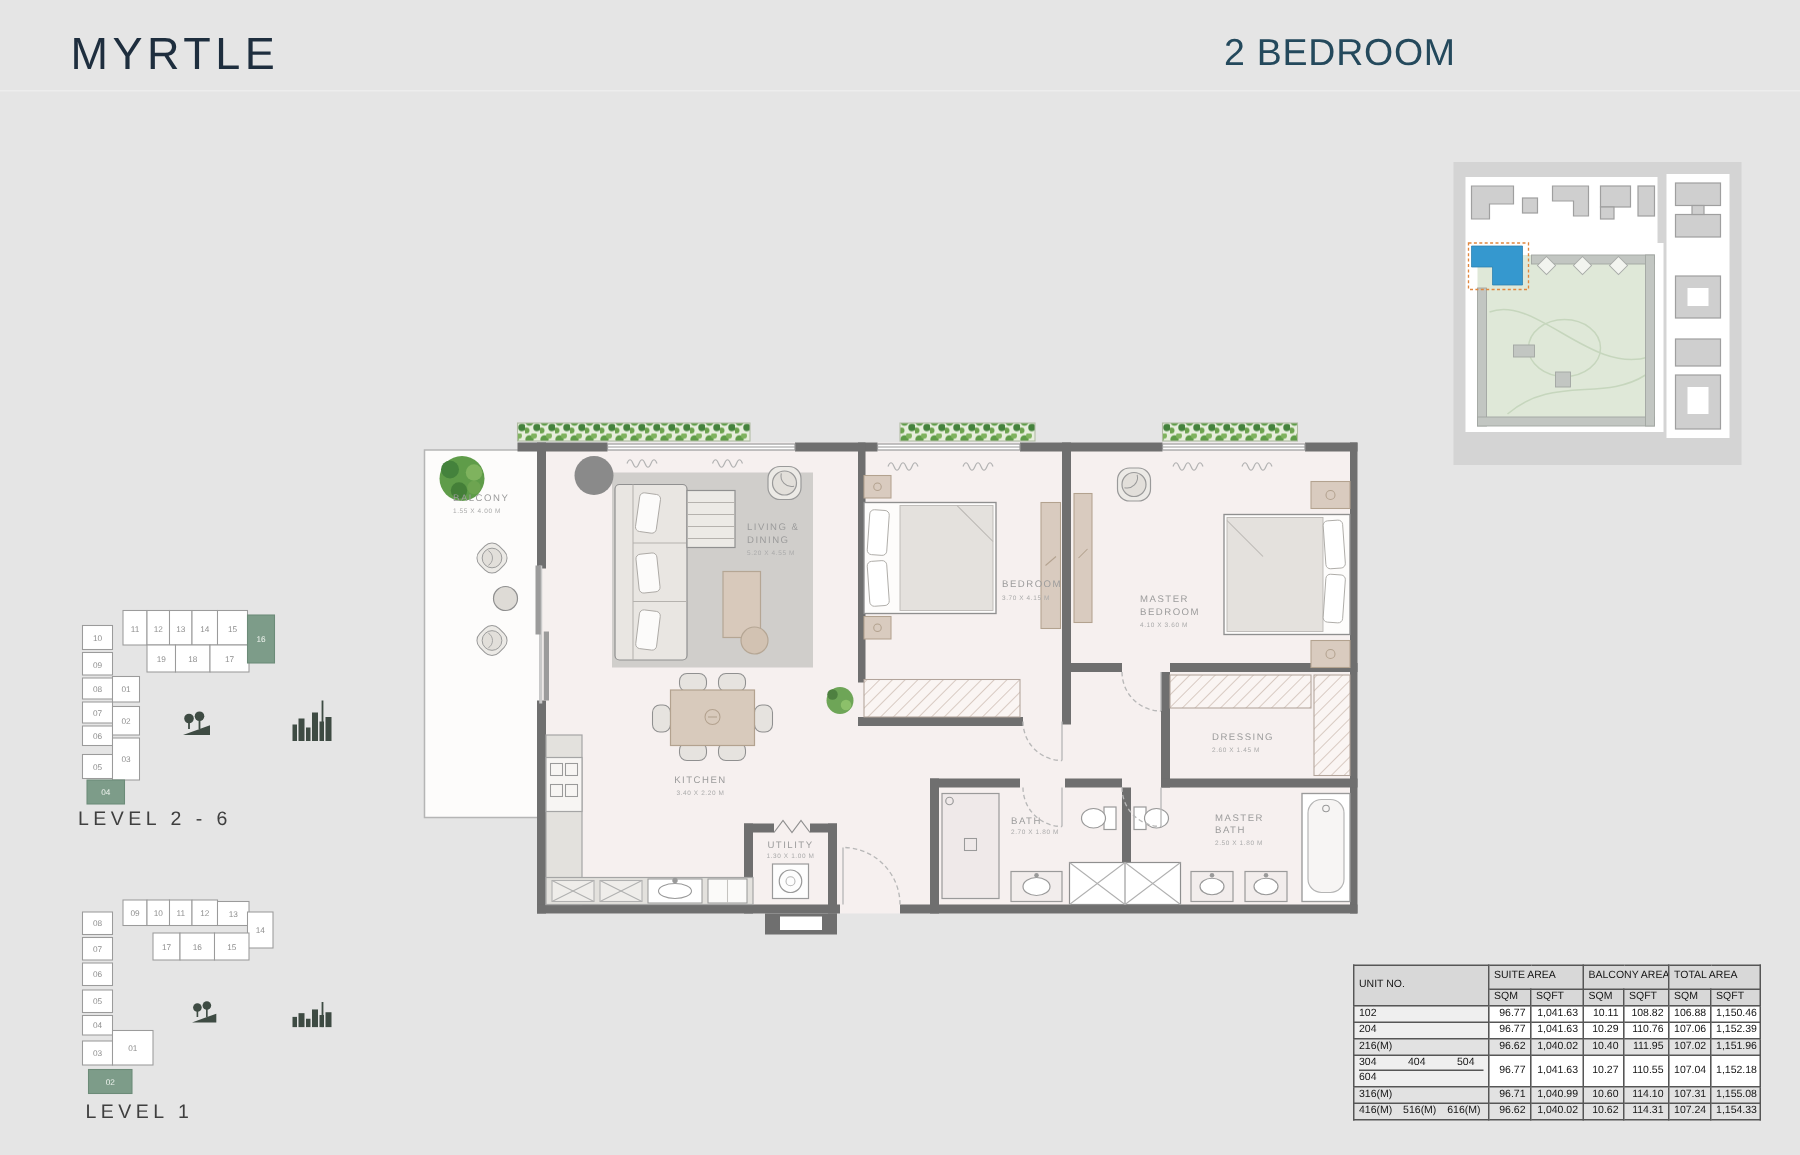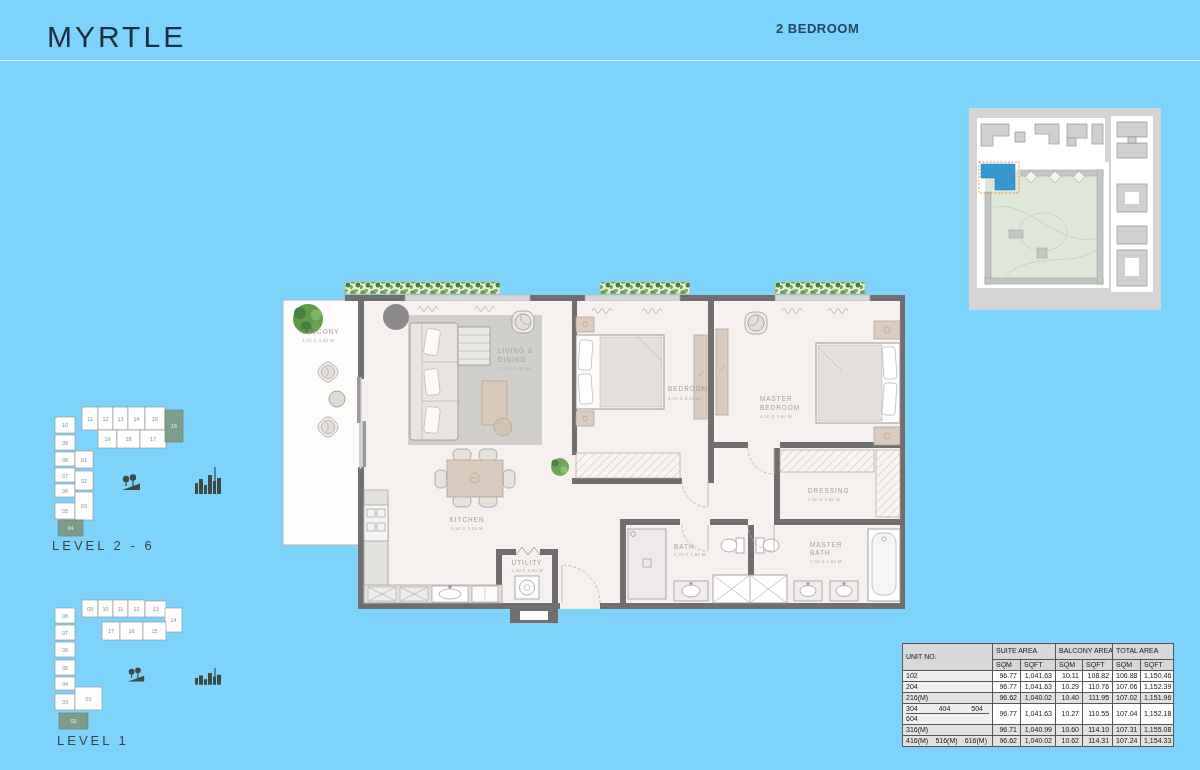--- a/index.html
+++ b/index.html
@@ -1,21 +1,21 @@
 <!DOCTYPE html>
 <html><head>
 <meta charset="utf-8">
 <style>
   html,body{margin:0;padding:0;background:#fff;}
-  .page{position:relative;width:1200px;height:770px;background:#7dd3fc;overflow:hidden;
+  .page{position:relative;width:1200px;height:770px;background:#e5e5e5;overflow:hidden;
         font-family:"Liberation Sans",sans-serif;}
   .brand{position:absolute;left:47px;top:20px;font-size:30px;letter-spacing:3px;
          color:#1e2e3e;font-weight:400;}
   .hairline{position:absolute;left:0;right:0;top:60px;height:1px;background:#ededed;}
-  .bedroom-type{position:absolute;left:776px;top:21px;font-size:13px;letter-spacing:.5px;color:#24495c;font-weight:bold;}
+  .bedroom-type{position:absolute;left:816px;top:21px;font-size:25px;letter-spacing:.5px;color:#24495c;}
   .apt-info{position:absolute;left:950px;top:19px;font-size:19px;line-height:26px;
             letter-spacing:.3px;color:#24495c;}
   .kp-label{position:absolute;font-size:13px;letter-spacing:3px;color:#3f3f3f;}
   svg{font-family:"Liberation Sans",sans-serif;}
   svg text{user-select:none;}
   .rn{fill:#9c9c9c;font-size:6.4px;letter-spacing:1px;}
   .rd{fill:#ababab;font-size:4.3px;letter-spacing:.4px;}
   .kpn{fill:#8f8f8f;font-size:5.5px;text-anchor:middle;}
   .kpnh{fill:#eef3ee;font-size:5.5px;text-anchor:middle;}
   

